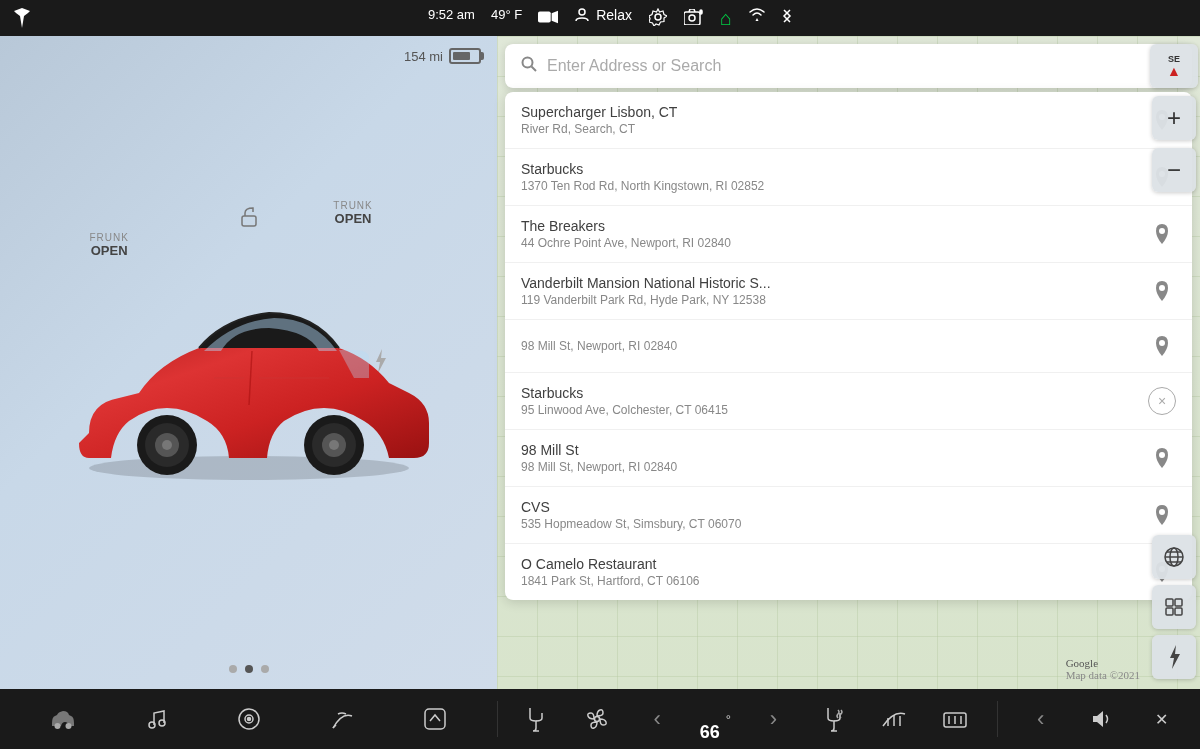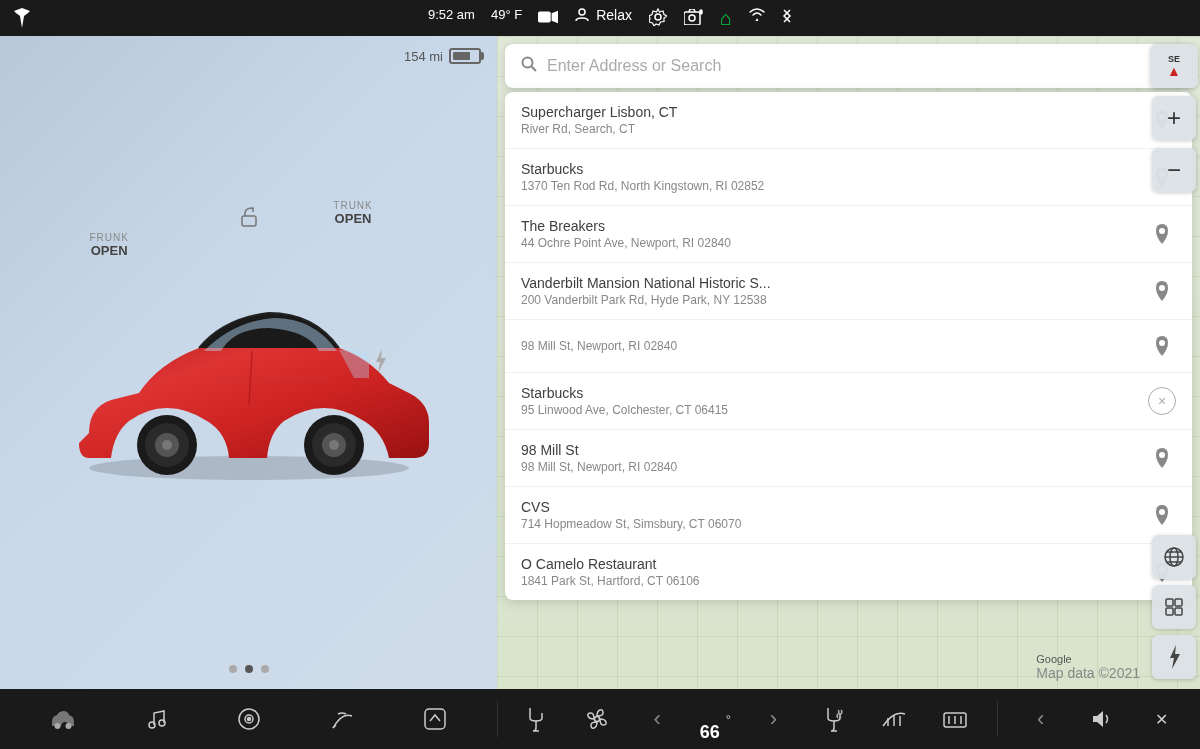--- a/index.html
+++ b/index.html
@@ -318,20 +318,21 @@
     }
 
     
     .google-watermark {
       position: absolute;
       bottom: 8px;
       right: 60px;
       font-size: 10px;
       color: #666;
       z-index: 15;
+      font-family: Liberation Serif, serif;
     }
 
     
     .bottom-bar {
       height: 60px;
       background: #1a1a1a;
       display: flex;
       align-items: center;
       flex-shrink: 0;
     }
@@ -570,21 +571,21 @@
           <div class="pin-icon">
             <svg width="16" height="22" viewBox="0 0 16 22" fill="none">
       <path d="M8 1 Q14 1 14 8 Q14 14 8 21 Q2 14 2 8 Q2 1 8 1 Z" fill="#888"></path>
       <circle cx="8" cy="8" r="3" fill="white"></circle>
     </svg>
           </div>
         </div>
         <div class="result-item">
           <div class="result-text">
             <div class="result-name">Vanderbilt Mansion National Historic S...</div>
-            <div class="result-address">200 Vanderbilt Park Rd, Hyde Park, NY 12538</div>
+            <div class="result-address">119 Vanderbilt Park Rd, Hyde Park, NY 12538</div>
           </div>
           <div class="pin-icon">
             <svg width="16" height="22" viewBox="0 0 16 22" fill="none">
       <path d="M8 1 Q14 1 14 8 Q14 14 8 21 Q2 14 2 8 Q2 1 8 1 Z" fill="#888"></path>
       <circle cx="8" cy="8" r="3" fill="white"></circle>
     </svg>
           </div>
         </div>
         <div class="result-item">
           <div class="result-text">
@@ -612,21 +613,21 @@
           <div class="pin-icon">
             <svg width="16" height="22" viewBox="0 0 16 22" fill="none">
       <path d="M8 1 Q14 1 14 8 Q14 14 8 21 Q2 14 2 8 Q2 1 8 1 Z" fill="#888"></path>
       <circle cx="8" cy="8" r="3" fill="white"></circle>
     </svg>
           </div>
         </div>
         <div class="result-item">
           <div class="result-text">
             <div class="result-name">CVS</div>
-            <div class="result-address">714 Hopmeadow St, Simsbury, CT 06070</div>
+            <div class="result-address">535 Hopmeadow St, Simsbury, CT 06070</div>
           </div>
           <div class="pin-icon">
             <svg width="16" height="22" viewBox="0 0 16 22" fill="none">
       <path d="M8 1 Q14 1 14 8 Q14 14 8 21 Q2 14 2 8 Q2 1 8 1 Z" fill="#888"></path>
       <circle cx="8" cy="8" r="3" fill="white"></circle>
     </svg>
           </div>
         </div>
         <div class="result-item">
           <div class="result-text">
@@ -675,21 +676,21 @@
       </div>
       <div class="map-tool-btn">
         <svg width="16" height="24" viewBox="0 0 16 24" fill="none">
           <path d="M10 0 L4 13 L8 13 L6 24 L14 9 L9 9 Z" fill="#444"></path>
         </svg>
       </div>
     </div>
 
     <div class="google-watermark">
       <div style="font-size:11px;color:#555;font-weight:500;">Google</div>
-      <div style="font-size:14px;color:#888;">Map data ©2021</div>
+      <div style="font-size:11px;color:#888;">Map data ©2021</div>
     </div>
   </div>
 
 </div>
 
 <div class="bottom-bar">
   <div class="bottom-left">
     <div class="bottom-icon">
       <svg width="28" height="20" viewBox="0 0 28 20" fill="none">
         <path d="M3 14 Q3 8 6 7 L8 6 Q9 3 14 2 Q19 2 20 6 L22 7 Q25 8 25 14 L25 17 L20 17 Q19 13 16 13 Q13 13 12 17 L3 17 Z" fill="#777"></path>

